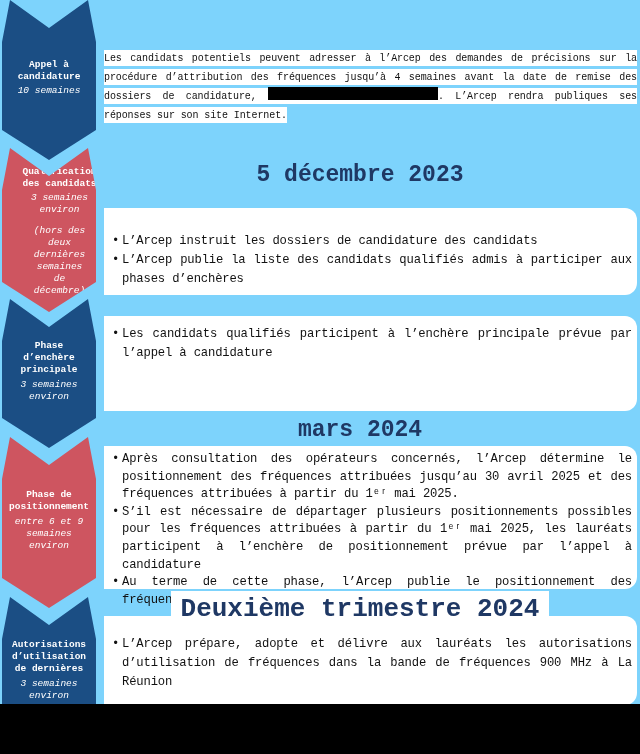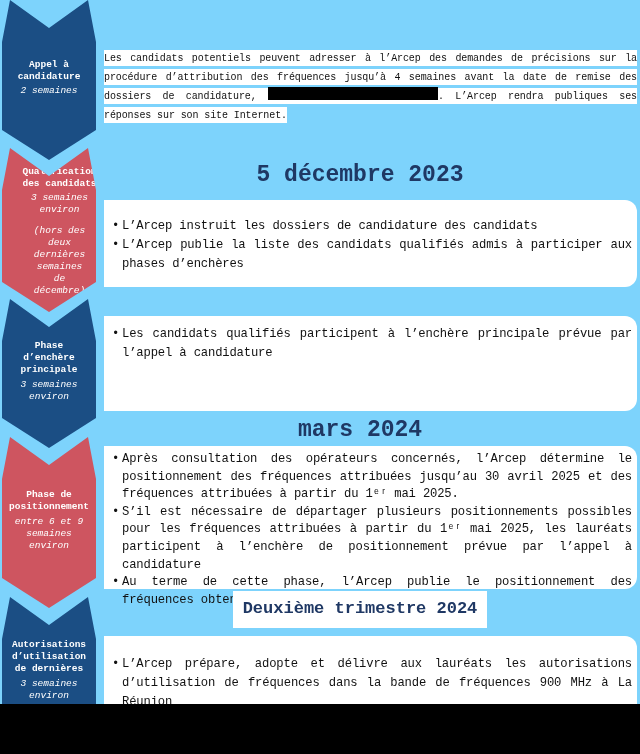--- a/index.html
+++ b/index.html
@@ -41,44 +41,44 @@
     background:#000; vertical-align:-2px;
   }
 
   .h-date {
     position:absolute; left:104px; width:512px; text-align:center;
     color:#1F3864; font-weight:bold; font-size:23px; line-height:26px;
   }
   #h-date-1 { top:162px; }
   #h-date-2 { top:286px; }
   #h-date-3 { top:417px; }
-  #h-date-4 { top:591px; font-size:17px; line-height:30px; }
+  #h-date-4 { top:591px; font-size:26px; line-height:30px; }
   #h-date-4 .white-hl { background:#fff; display:inline-block; padding:3px 10px 4px; }
 
   .wbox {
     position:absolute; left:104px; width:533px; background:#fff;
     border-radius:0 12px 12px 0; color:#111;
     font-size:12.2px; letter-spacing:-0.15px; text-align:justify;
   }
   .wbox ul { list-style:none; margin:0; padding:0; }
   .wbox li { position:relative; padding-left:11px; }
   .wbox li::before { content:"\2022"; position:absolute; left:1px; }
-  #box-1 { top:200px; height:87px;  padding:17px 5px 0 7px; line-height:19px; }
+  #box-1 { top:208px; height:87px;  padding:24px 5px 0 7px; line-height:19px; }
   #box-2 { top:316px; height:95px;  padding:9px 5px 16px 7px;  line-height:19px; }
   #box-3 { top:446px; height:143px; padding:5px 5px 0 7px;  line-height:17.6px; }
-  #box-4 { top:636px; height:89px;  padding:19px 5px 8px 7px; line-height:19px; }
+  #box-4 { top:616px; height:89px;  padding:19px 5px 8px 7px; line-height:19px; }
 </style>
 </head>
 <body>
 
 <div class="canvas">
 
   <div class="chevron blue" id="chevron-1">
     <span class="chev-title">Appel à candidature</span>
-    <span class="chev-duration">2 semaines</span>
+    <span class="chev-duration">10 semaines</span>
   </div>
 
   <div class="chevron red" id="chevron-2">
     <span class="chev-title">Qualification des candidats</span>
     <span class="chev-duration">3 semaines environ</span>
     <span class="chev-note">(hors des deux dernières semaines de décembre)</span>
   </div>
 
   <div class="chevron blue" id="chevron-3">
     <span class="chev-title">Phase d’enchère principale</span>

